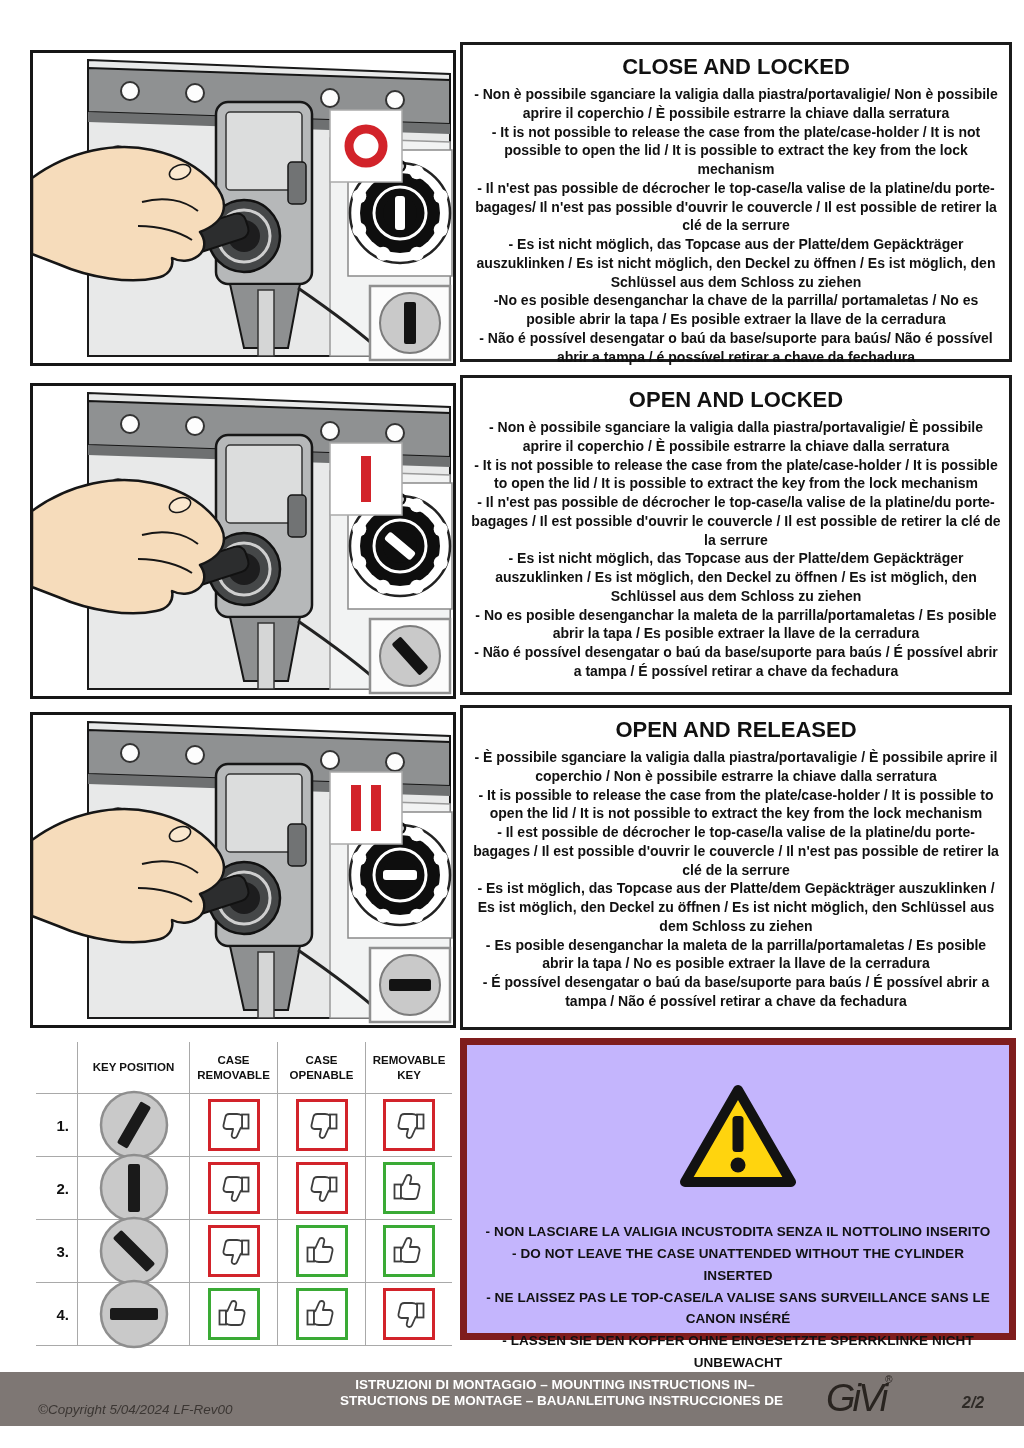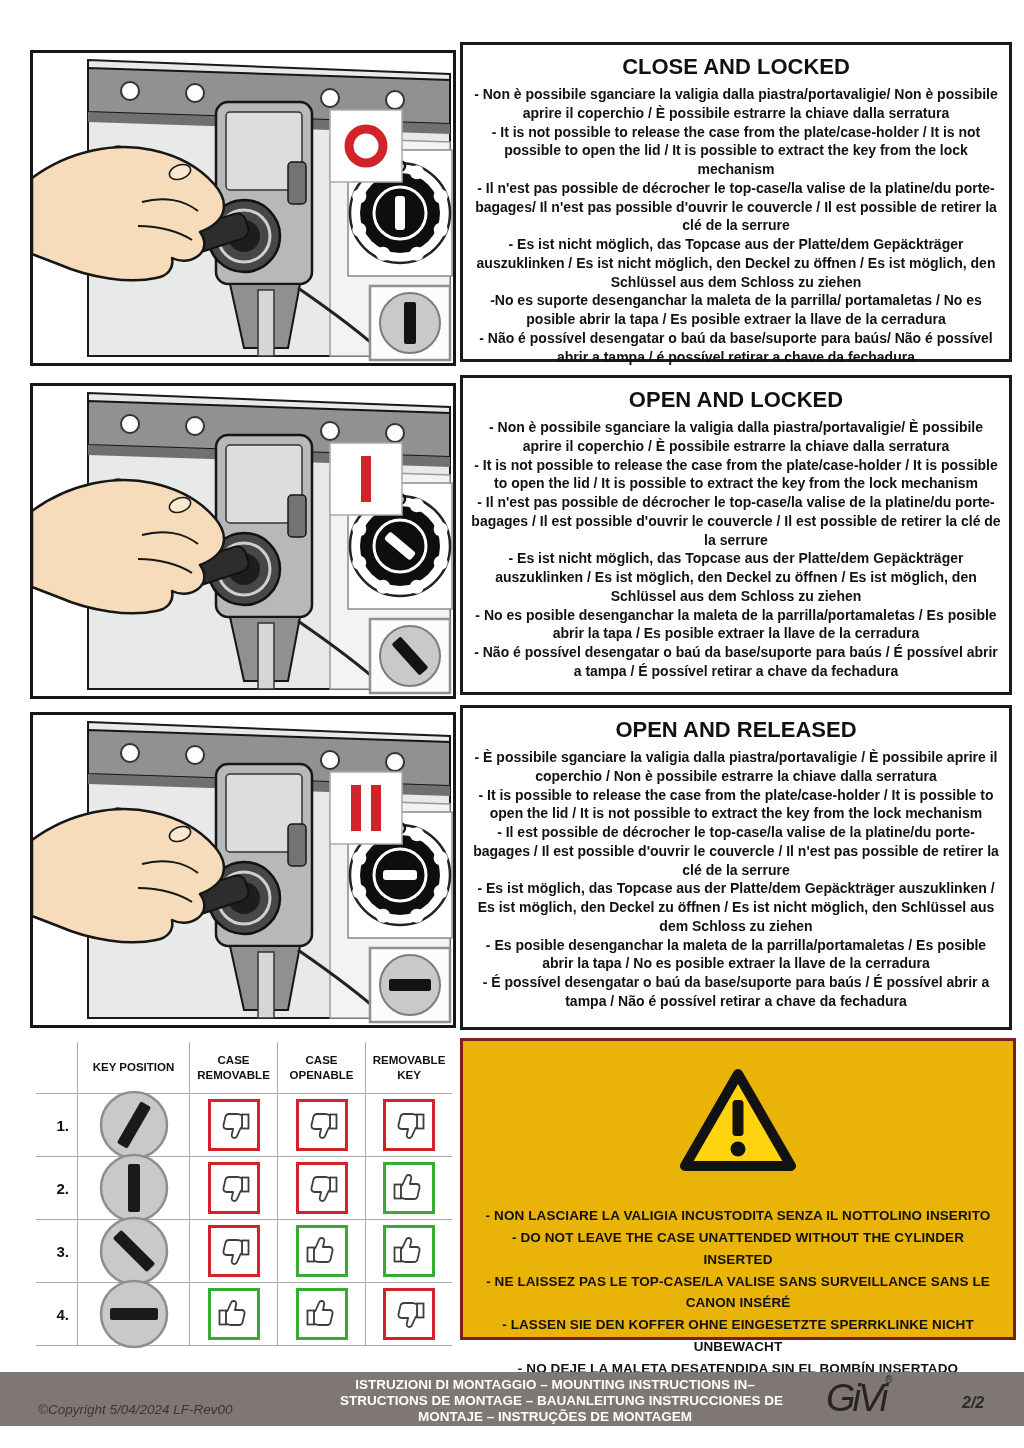--- a/index.html
+++ b/index.html
@@ -24,22 +24,22 @@
   .kt-vline{border-right:1.5px solid #a9a9a9;}
   .kt-head{height:52px;font-weight:700;font-size:11.5px;text-align:center;line-height:1.25;border-bottom:1.5px solid #a9a9a9;}
   .kt-row{height:63px;}
   .kt-num{font-weight:700;font-size:15px;justify-content:flex-end;padding-right:8px;}
   .thumb-box{width:52px;height:52px;box-sizing:border-box;background:#fff;
              display:flex;align-items:center;justify-content:center;}
   .thumb-box.no{border:3.5px solid #d2232a;}
   .thumb-box.yes{border:3.5px solid #3aaa35;}
 
   
-  .warn-box{position:absolute;left:460px;top:1038px;width:556px;height:302px;border:3px solid #7f1d1d;
-            box-sizing:border-box;background:#eab308;text-align:center;padding:24px 14px 0 14px;}
+  .warn-box{position:absolute;left:460px;top:1038px;width:556px;height:302px;border:7px solid #7f1d1d;
+            box-sizing:border-box;background:#c4b5fd;text-align:center;padding:36px 14px 0 14px;}
   .warn-box .tri{margin:0 auto 30px auto;width:122px;height:110px;}
   .warn-box p{margin:0;font-weight:700;font-size:13.5px;line-height:1.62;letter-spacing:.1px;}
 
   
   .footer-bar{position:absolute;left:0;top:1372px;width:1024px;height:54px;background:#7e7774;}
   .copyright{position:absolute;left:38px;top:30px;font-style:italic;font-size:13.5px;color:#3b3633;}
   .instructions{position:absolute;left:340px;top:5px;width:430px;text-align:center;color:#fff;
                 font-weight:700;font-size:13.5px;line-height:1.18;}
   .instructions div{white-space:nowrap;}
   .givi-logo{position:absolute;left:826px;top:2px;color:#292420;font-weight:400;font-style:italic;
@@ -110,21 +110,21 @@
   </g>
   </svg>
     </div>
   <div class="textbox" style="top:42px;height:320px;">
     <h2>CLOSE AND LOCKED</h2>
     <div class="lines">
         <p>- Non è possibile sganciare la valigia dalla piastra/portavaligie/ Non è possibile aprire il coperchio / È possibile estrarre la chiave dalla serratura</p>
         <p>- It is not possible to release the case from the plate/case-holder / It is not possible to open the lid / It is possible to extract the key from the lock mechanism</p>
         <p>- Il n'est pas possible de décrocher le top-case/la valise de la platine/du porte-bagages/ Il n'est pas possible d'ouvrir le couvercle / Il est possible de retirer la clé de la serrure</p>
         <p>- Es ist nicht möglich, das Topcase aus der Platte/dem Gepäckträger auszuklinken / Es ist nicht möglich, den Deckel zu öffnen / Es ist möglich, den Schlüssel aus dem Schloss zu ziehen</p>
-        <p>-No es suporte desenganchar la maleta de la parrilla/ portamaletas / No es posible abrir la tapa / Es posible extraer la llave de la cerradura</p>
+        <p>-No es posible desenganchar la chave de la parrilla/ portamaletas / No es posible abrir la tapa / Es posible extraer la llave de la cerradura</p>
         <p>- Não é possível desengatar o baú da base/suporte para baús/ Não é possível abrir a tampa / é possível retirar a chave da fechadura</p>
       </div>
   </div>
 
   <div class="illus-panel" style="top:383px;">
       <svg width="426" height="316" viewBox="0 0 426 316" xmlns="http://www.w3.org/2000/svg">
   <rect x="1.5" y="1.5" width="423" height="313" fill="#fff" stroke="#161616" stroke-width="3"></rect>
   <path d="M58,10 L420,24 L420,306 L58,306 Z" fill="#e8e9e9" stroke="#1a1a1a" stroke-width="2"></path>
   <path d="M58,18 L420,30 L420,74 L58,62 Z" fill="#8f9192" stroke="#161616" stroke-width="2"></path>
   <path d="M58,62 L420,74 L420,84 L58,72 Z" fill="#6e7071"></path>
@@ -440,19 +440,18 @@
         <p>- NO DEJE LA MALETA DESATENDIDA SIN EL BOMBÍN INSERTADO</p>
         <p>-  NÃO DEIXE O BAÚ SEM VIGILÂNCIA SEM O TRINCO INSERIDO</p>
       </div>
   </div>
 
   <div class="footer-bar">
     <span class="copyright">©Copyright 5/04/2024 LF-Rev00</span>
     <div class="instructions">
       <div>ISTRUZIONI DI MONTAGGIO  –  MOUNTING INSTRUCTIONS IN–</div>
       <div>STRUCTIONS DE MONTAGE – BAUANLEITUNG INSTRUCCIONES DE</div>
-      <div>MONTAJE – INSTRUÇÕES DE MONTAGEM</div>
     </div>
     <span class="givi-logo"><span>GiVi</span><sup>®</sup></span>
     <span class="page-num">2/2</span>
   </div>
 
 </div>
 
 </body></html>

